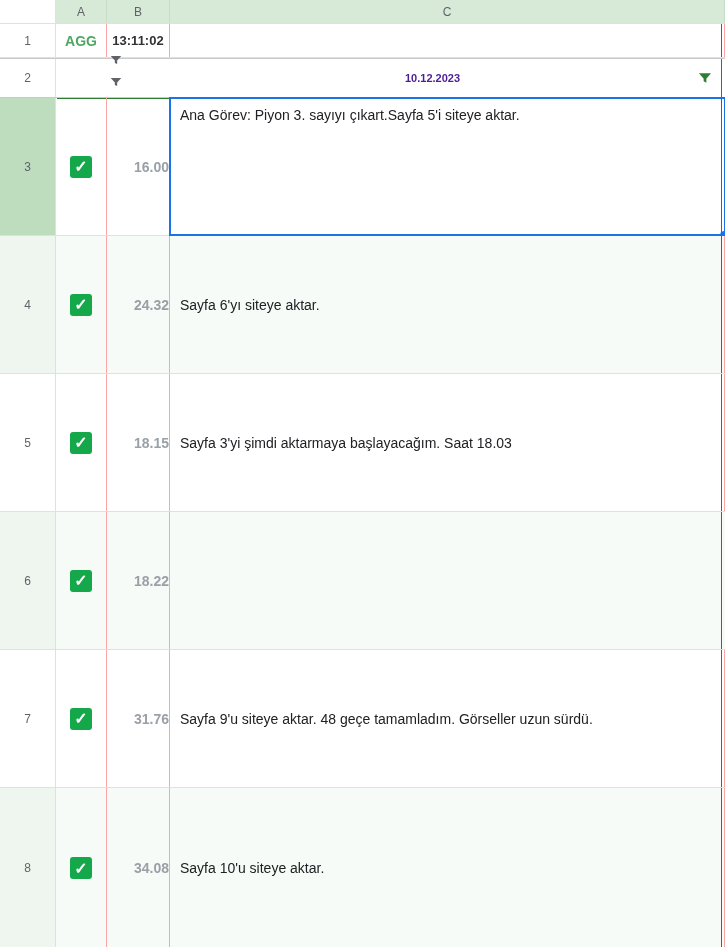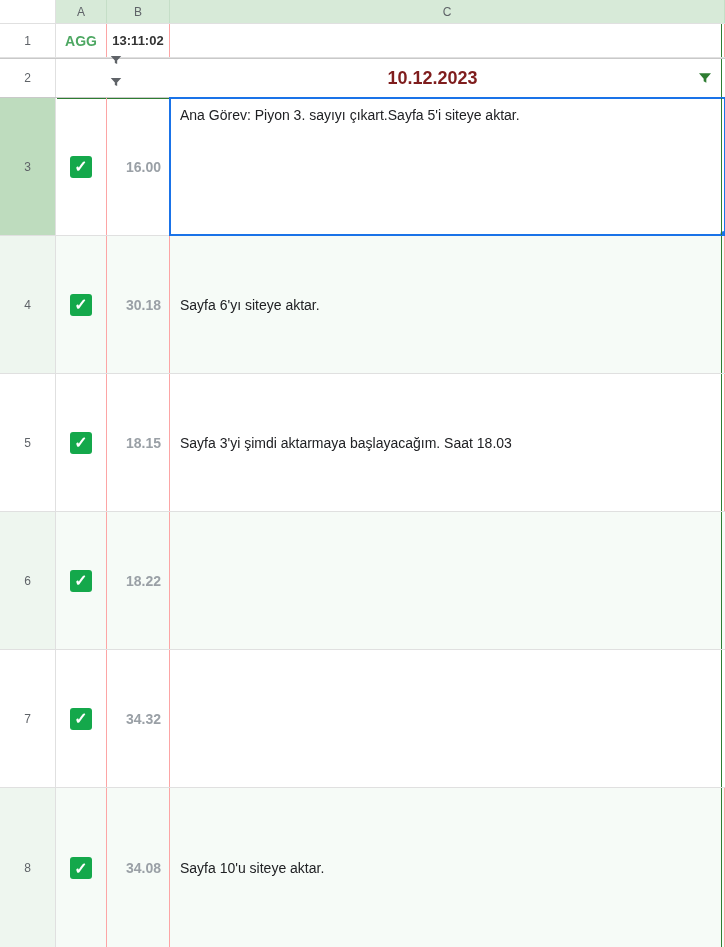--- a/index.html
+++ b/index.html
@@ -15,35 +15,35 @@
     .col-C { flex: 1; }
 
     
     .row { display: flex; border-bottom: 1px solid #e0e0e0; position: relative; }
     .row-header { width: 56px; display: flex; align-items: center; justify-content: center; font-size: 12px; color: #5f6368; background: #fff; border-right: 1px solid #e0e0e0; }
     .row-header.sel { background: #bedcbe; }
     .row-header.tint { background: #eef6ef; }
     .data-area { flex: 1; display: flex; position: relative; }
     .cell { border-right: 1px solid #fca5a5; display: flex; align-items: center; }
     .cell-A { width: 51px; justify-content: center; }
-    .cell-B { width: 63px; justify-content: flex-end; padding-right: 8px; color: #9aa0a6; font-weight: 600; }
+    .cell-B { width: 63px; justify-content: flex-end; color: #9aa0a6; font-weight: 600; }
     .cell-C { flex: 1; padding: 20px 10px; color: #202124; line-height: 22px; }
 
     
     .row-1 { height: 34px; }
     .row-1 .cell-agg { width: 51px; color: #4da762; font-weight: 700; justify-content: center; }
     .row-1 .cell-time { width: 63px; color: #333; font-size: 13px; font-weight: 700; justify-content: center; }
 
     
     .row-2 { height: 40px; border-top: 1px solid #c9c9c9; border-bottom: 1px solid #c9c9c9; background: #fff; }
     .row-2 .cell { border-right: none; }
     .row-2 .dead-wrap { width: 114px; display: flex; align-items: center; justify-content: flex-end; padding: 0 6px 8px 12px; gap: 4px; flex-direction: column; }
     .row-2 .dead-label { font-size: 13px; font-weight: 700; color: #000; white-space: nowrap; overflow: hidden; text-overflow: ellipsis; max-width: 52px; }
     .row-2 .date-wrap { flex: 1; display: flex; align-items: center; justify-content: center; position: relative; padding-right: 30px;}
-    .row-2 .date-label { font-size: 18px; font-weight: 700; color: #7f1d1d; }
+    .row-2 .date-label { font-size: 11px; font-weight: 700; color: #4c1d95; }
     .filter-icon { width: 16px; height: 16px; display: inline-flex; align-items: center; justify-content: center; }
     .filter-right { position: absolute; right: 12px; top: 50%; transform: translateY(-50%); }
     .green-bar { position: absolute; left: 57px; right: 0; bottom: -2px; border-bottom: 1.5px solid #2e7d32; }
 
     
     .row-3 { height: 138px; }
     .row-3 .cell-C {
         outline: 2px solid #1a73e8; outline-offset: -1px; position: relative;
         align-items: flex-start; padding-top: 6px;
         background: #fff;
@@ -136,21 +136,21 @@
   </div>
 
   <div class="row row-4 alt">
     <div class="row-header tint">4</div>
     <div class="data-area">
       <div class="cell cell-A">
         <div class="checkbox">
             <span class="checkmark">✓</span>
           </div>
       </div>
-      <div class="cell cell-B">30.18</div>
+      <div class="cell cell-B">24.32</div>
       <div class="cell cell-C">Sayfa 6'yı siteye aktar.</div>
     </div>
   </div>
 
   <div class="row row-5">
     <div class="row-header">5</div>
     <div class="data-area">
       <div class="cell cell-A">
         <div class="checkbox">
             <span class="checkmark">✓</span>
@@ -174,21 +174,22 @@
   </div>
 
   <div class="row row-7">
     <div class="row-header">7</div>
     <div class="data-area">
       <div class="cell cell-A">
         <div class="checkbox">
             <span class="checkmark">✓</span>
           </div>
       </div>
-      <div class="cell cell-B">34.32</div>
+      <div class="cell cell-B">31.76</div>
+      <div class="cell cell-C">Sayfa 9'u siteye aktar. 48 geçe tamamladım. Görseller uzun sürdü.</div>
     </div>
   </div>
 
   <div class="row row-8 alt">
     <div class="row-header tint">8</div>
     <div class="data-area">
       <div class="cell cell-A">
         <div class="checkbox">
             <span class="checkmark">✓</span>
           </div>

